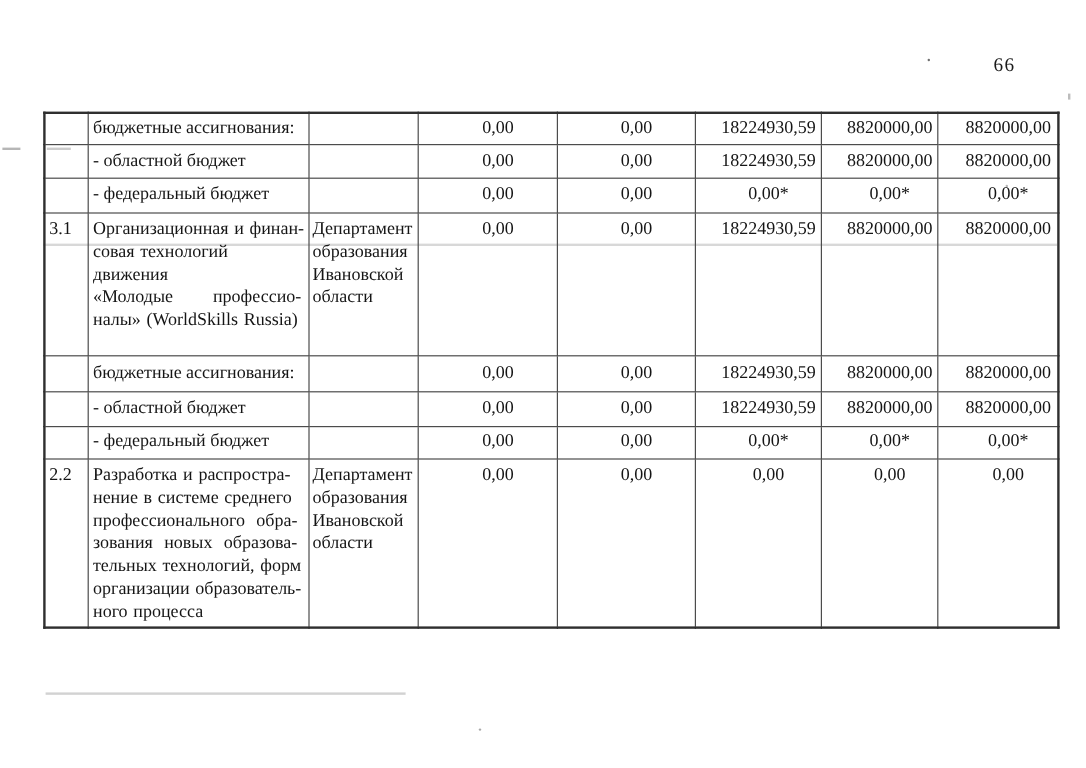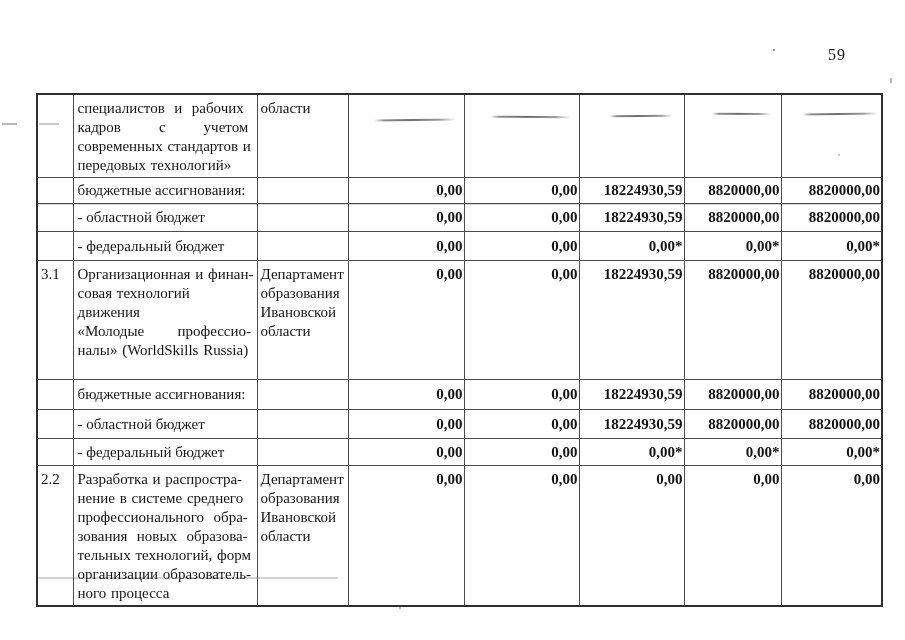--- a/index.html
+++ b/index.html
@@ -28,39 +28,39 @@
     font-size:15px;
     line-height:19px;
     vertical-align:middle;
     padding:2px 3px;
     overflow:hidden;
   }
   tr.tall td{vertical-align:top;padding-top:4px;}
   td.num{text-align:left;padding-left:3px;font-size:15px;}
   td.desc{text-align:left;padding-left:4px;padding-right:2px;}
   td.dept{text-align:left;padding-left:3px;padding-right:1px;}
-  td.val{text-align:right;padding-left:19px;padding-right:1px;font-weight:bold;}
+  td.val{text-align:center;padding-left:19px;padding-right:1px;}
   .ml{white-space:pre-wrap;word-spacing:1px;}
   tr.h82{height:82px;} tr.h26{height:26px;} tr.h28{height:28px;}
   tr.h29{height:29px;} tr.h99{height:119px;} tr.h30{height:30px;}
   tr.h27{height:27px;} tr.h130{height:130px;}
   .scan-dash{
     height:2px;margin:20px auto 0 auto;width:86%;
     background:linear-gradient(90deg,rgba(120,120,120,0) 0%,#8e8e8e 12%,#6f6f6f 45%,#9a9a9a 80%,rgba(120,120,120,0) 100%);
     transform:rotate(-0.6deg);
   }
   .artifact{position:absolute;background:#8f8f8f;}
   .speck{position:absolute;width:3px;height:3px;border-radius:50%;background:#6f6f6f;}
 </style>
 </head>
 <body>
 
 <div class="page">
 
-  <div class="page-number">59</div>
+  <div class="page-number">66</div>
 
   <div class="speck" style="left:773px;top:49px;width:2px;height:2px;"></div>
   <div class="artifact" style="left:890px;top:78px;width:2px;height:5px;opacity:.6;"></div>
   <div class="speck" style="left:838px;top:154px;width:2px;height:2px;opacity:.5;"></div>
   <div class="speck" style="left:399px;top:607px;width:2px;height:2px;opacity:.6;"></div>
   <div class="artifact" style="left:2px;top:123px;width:15px;height:2px;opacity:.65;"></div>
   <div class="artifact" style="left:39px;top:123px;width:20px;height:2px;opacity:.45;"></div>
   <div class="artifact" style="left:36px;top:203px;width:845px;height:2px;opacity:.35;"></div>
   <div class="artifact" style="left:38px;top:577px;width:300px;height:2px;opacity:.4;"></div>
 
@@ -70,43 +70,20 @@
         <col style="width:184px">
         <col style="width:91px">
       <col style="width:116px">
         <col style="width:115px">
         <col style="width:105px">
       <col style="width:97px">
         <col style="width:101px">
     </colgroup>
 
     <tbody>
-        <tr class="tall h82">
-      <td class="num"></td>
-      <td class="desc ml">специалистов  и  рабочих
-кадров        с        учетом
-современных стандартов и
-передовых технологий»</td>
-      <td class="dept ml">области</td>
-      <td class="val">
-            <div class="scan-dash"></div>
-          </td>
-      <td class="val">
-            <div class="scan-dash" style="margin-top:17px;transform:rotate(.4deg);"></div>
-          </td>
-      <td class="val">
-            <div class="scan-dash" style="margin-top:16px;width:76%;"></div>
-          </td>
-      <td class="val">
-            <div class="scan-dash" style="margin-top:14px;width:78%;transform:rotate(.3deg);"></div>
-          </td>
-      <td class="val">
-            <div class="scan-dash" style="margin-top:14px;width:96%;"></div>
-          </td>
-    </tr>
 
     <tr class="h26">
       <td class="num"></td>
       <td class="desc">бюджетные ассигнования:</td>
       <td class="dept"></td>
       <td class="val">0,00</td>
       <td class="val">0,00</td>
       <td class="val">18224930,59</td>
       <td class="val">8820000,00</td>
       <td class="val">8820000,00</td>

